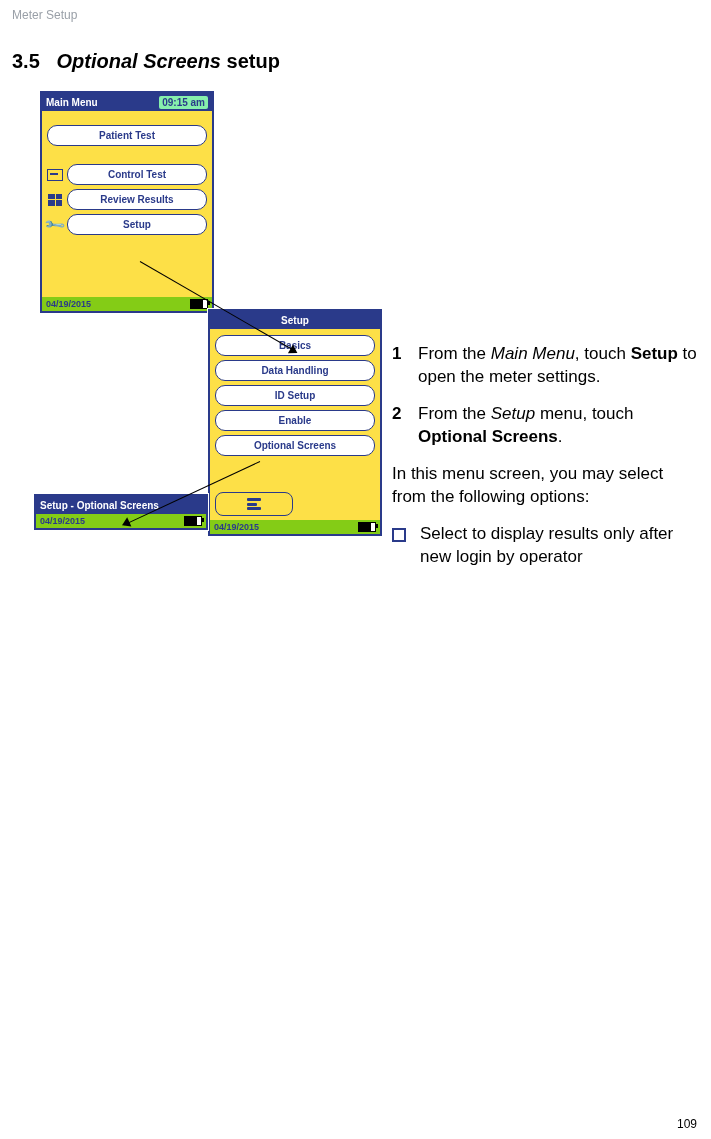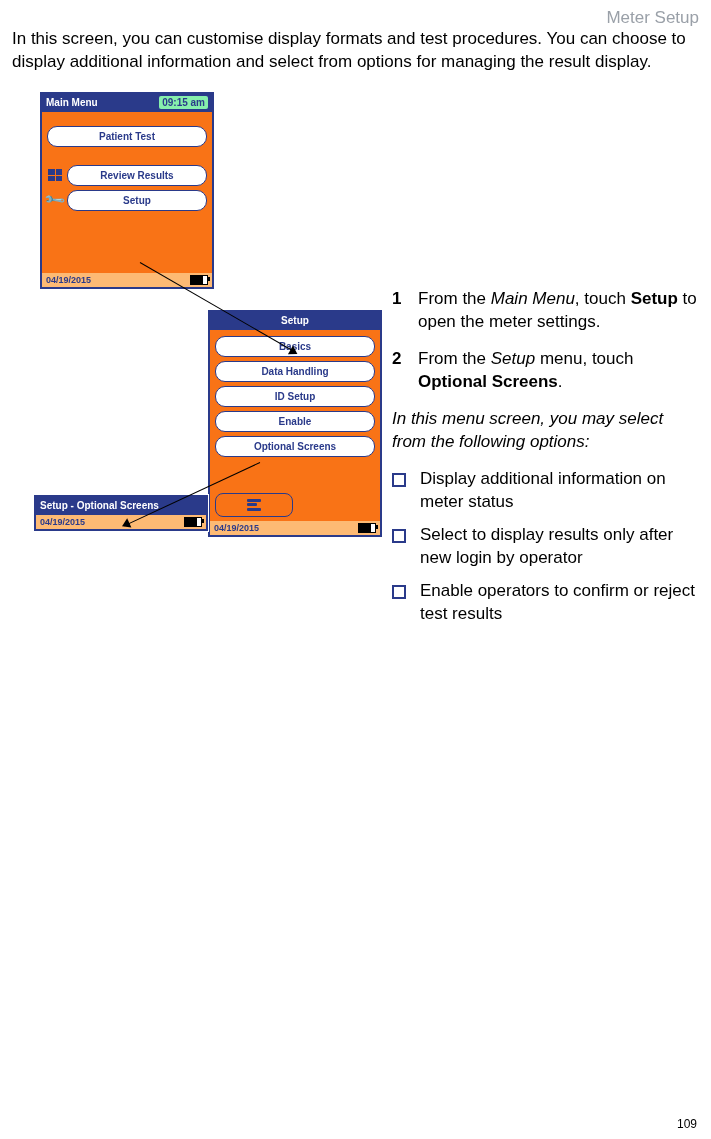--- a/index.html
+++ b/index.html
@@ -10,23 +10,23 @@
     width: 711px;
     position: relative;
     background: #fff;
   }
   .page {
     padding: 0 12px;
     position: relative;
     min-height: 1139px;
   }
   .chapter-tag {
-    text-align: right;
+    text-align: left;
     color: #9aa0a8;
-    font-size: 17px;
+    font-size: 12px;
     padding-top: 8px;
   }
   .section-heading {
     font-size: 20px;
     font-weight: bold;
     margin: 28px 0 18px 0;
   }
   .section-heading .italic { font-style: italic; }
   .intro {
     font-size: 17px;
@@ -47,21 +47,21 @@
     flex: 1;
     padding-left: 10px;
     font-size: 17px;
     line-height: 1.35;
   }
   .step {
     display: flex;
     margin-bottom: 14px;
   }
   .step .num { font-weight: bold; width: 26px; flex: 0 0 26px; }
-  .menu-intro { margin: 14px 0 14px 0; font-style: italic; }
+  .menu-intro { margin: 14px 0 14px 0; }
   .bullet-list { list-style: none; padding: 0; margin: 0; }
   .bullet-list li {
     display: flex;
     margin-bottom: 10px;
   }
   .bullet-list li::before {
     content: "";
     display: inline-block;
     width: 10px; height: 10px;
     border: 2px solid #2a3a8a;
@@ -101,21 +101,21 @@
   }
   .titlebar .time-chip {
     background: #86efac;
     color: #2a3a8a;
     font-size: 10px;
     padding: 1px 3px;
     border-radius: 2px;
     font-weight: bold;
   }
   .device-body {
-    background: #f97316;
+    background: #fde047;
     padding: 6px 5px 4px 5px;
   }
   .soft-btn {
     border: 1.5px solid #2a3a8a;
     border-radius: 10px;
     color: #2a3a8a;
     font-weight: bold;
     font-size: 10px;
     text-align: center;
     padding: 4px 0;
@@ -124,21 +124,21 @@
     position: relative;
   }
   .main .soft-btn.first { margin-top: 8px; margin-bottom: 18px;}
   .row-with-icon { display:flex; align-items:center; gap:4px; margin-bottom:4px;}
   .row-with-icon .mini-icon {
     width:16px; flex:0 0 16px; height:16px;
     display:flex;align-items:center;justify-content:center;
   }
   .row-with-icon .soft-btn { flex:1; margin-bottom:0;}
   .device-bottom {
-    background: #fdba74;
+    background: #84cc16;
     display:flex;
     justify-content: space-between;
     align-items:center;
     font-size:9px;
     color:#2a3a8a;
     font-weight:bold;
     padding:2px 4px;
   }
   .battery-icon {
     width: 16px; height: 8px;
@@ -190,33 +190,42 @@
     border-top:5px solid transparent;
     border-bottom:5px solid transparent;
   }
 </style>
 </head>
 <body>
 
 <div class="page">
   <div class="chapter-tag">Meter Setup</div>
 
-
-  <div class="intro">In this screen, you can customise display formats and test procedures. You can choose to display additional information and select from options for managing the result display.</div>
+  <div class="section-heading">
+    <span>3.5</span>&nbsp;&nbsp;
+    <span class="italic">Optional Screens</span><span> setup</span>
+  </div>
+
 
   <div class="content-row">
     <div class="figure-area">
 
       <div class="device main">
         <div class="titlebar">
           <span>Main Menu</span>
           <span class="time-chip">09:15 am</span>
         </div>
         <div class="device-body">
           <div class="soft-btn first">Patient Test</div>
+          <div class="row-with-icon">
+            <span class="mini-icon">
+                <span class="strip-icon"></span>
+              </span>
+            <div class="soft-btn">Control Test</div>
+          </div>
           <div class="row-with-icon">
             <span class="mini-icon">
                 <span class="grid-icon">
                   <span></span>
                   <span></span>
                   <span></span>
                   <span></span>
                 </span>
               </span>
             <div class="soft-btn">Review Results</div>
@@ -285,26 +294,20 @@
       </div>
       <div class="step">
         <span class="num">2</span>
         <span>
           <span>From the </span><i>Setup</i><span> menu, touch </span><b>Optional Screens</b><span>.</span>
         </span>
       </div>
       <div class="menu-intro">In this menu screen, you may select from the following options:</div>
       <ul class="bullet-list">
         <li>
-            <span>Display additional information on meter status</span>
-          </li>
-        <li>
             <span>Select to display results only after new login by operator</span>
-          </li>
-        <li>
-            <span>Enable operators to confirm or reject test results</span>
           </li>
       </ul>
     </div>
   </div>
 
   <div class="page-num">109</div>
 </div>
 
 </body></html>

